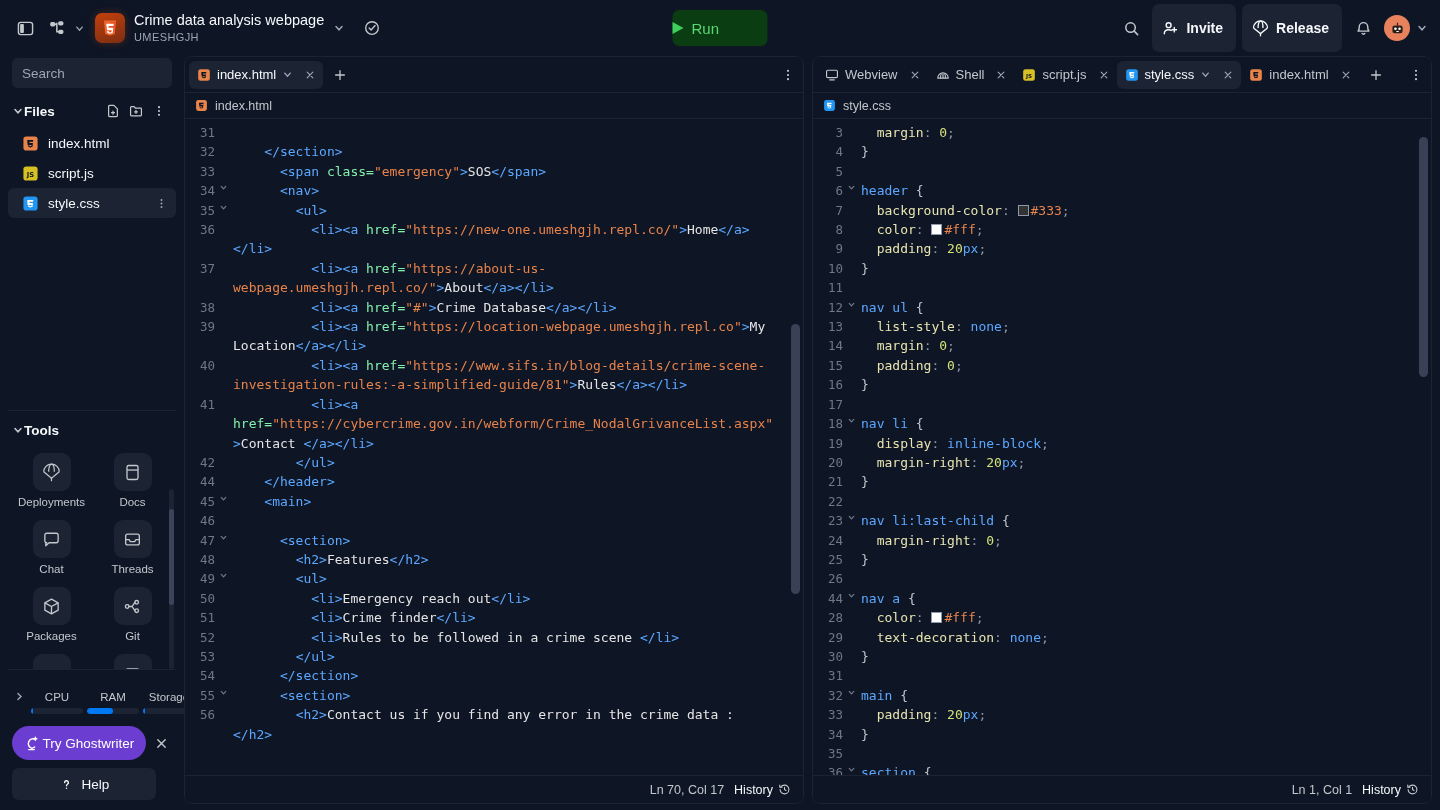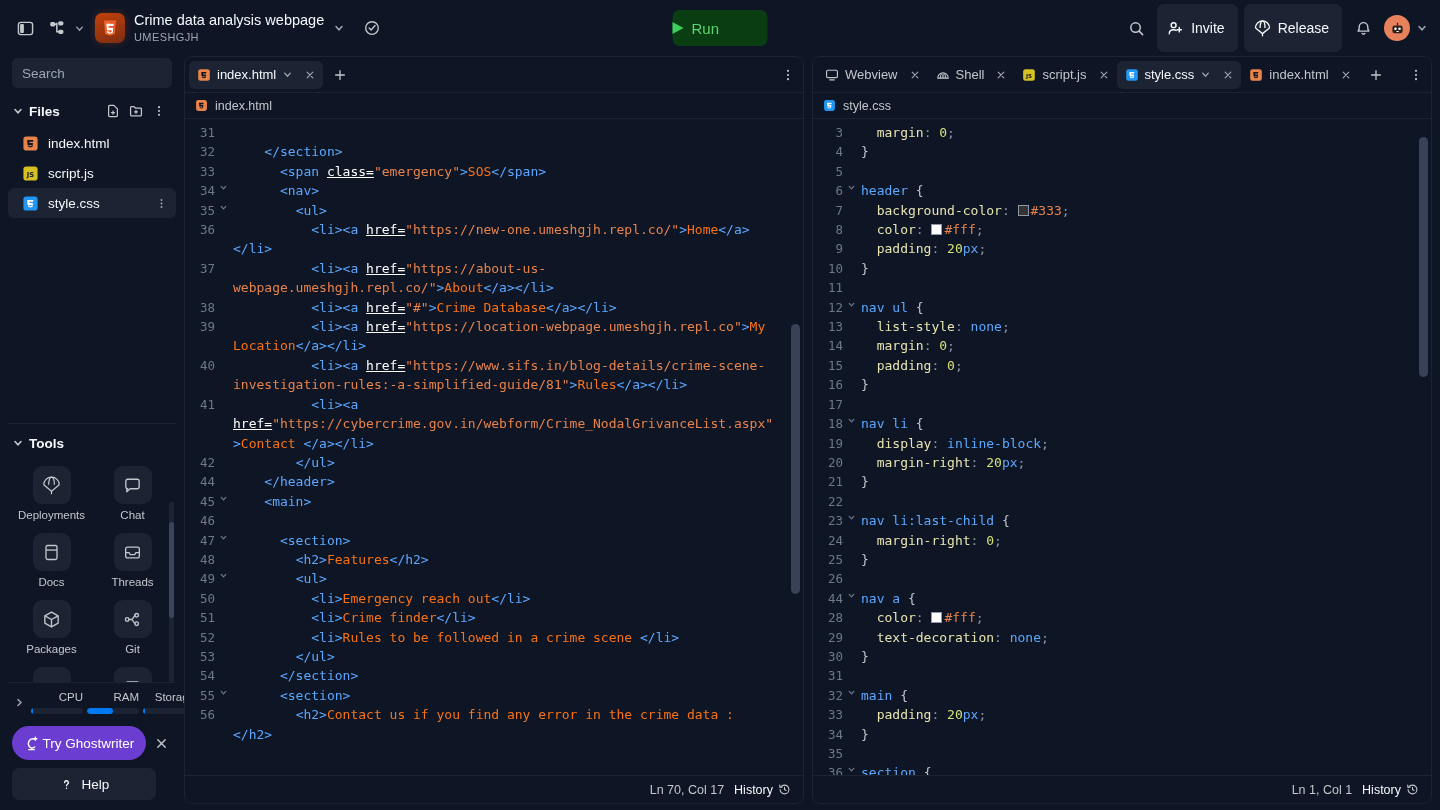--- a/index.html
+++ b/index.html
@@ -56,20 +56,21 @@
     border-bottom: 6.5px solid transparent;
   }
 
   .tb-right { margin-left: auto; display: flex; align-items: center; gap: 6px; }
   .pill-btn {
     height: 48px; padding: 0 13px 0 10px;
     display: flex; align-items: center; gap: 7px;
     background: #1c2333; border-radius: 7px;
     font-size: 14px; color: #f5f9fc; cursor: pointer; border: none;
     font-family: inherit;
+    font-weight: bold;
   }
   .avatar {
     width: 26px; height: 26px; border-radius: 50%;
     background: #e8825c;
     display: flex; align-items: center; justify-content: center;
     font-size: 13px; cursor: pointer;
   }
 
   
   .main-row { flex: 1; display: flex; min-height: 0; padding: 0 8px 6px 8px; gap: 8px; }
@@ -87,21 +88,21 @@
     background: #1c2333;
     display: flex; align-items: center; padding: 0 10px;
   }
   .search-box input {
     background: transparent; border: none; outline: none;
     color: #f5f9fc; font-size: 13.5px; width: 100%;
     font-family: inherit;
   }
   .search-box input::placeholder { color: #9da5b4; }
   .section-head {
-    display: flex; align-items: center; gap: 5px;
+    display: flex; align-items: center; 
     padding: 2px 6px 2px 4px; height: 26px;
     cursor: pointer;
   }
   .section-head .ttl { font-size: 13.5px; font-weight: 700; color: #f5f9fc; }
   .sh-actions { margin-left: auto; display: flex; align-items: center; gap: 1px; }
   .mini-btn {
     width: 22px; height: 22px; border-radius: 4px;
     display: flex; align-items: center; justify-content: center;
     color: #c2c8cc; cursor: pointer;
   }
@@ -144,21 +145,21 @@
     display: block; width: 5px; height: 96px; border-radius: 3px;
     background: #3c445c; margin-top: 20px;
   }
 
   .resources {
     display: flex; align-items: center; gap: 4px;
     border-top: 1px solid #1c2333;
     padding: 8px 6px 6px 4px;
   }
   .res-expand { color: #9da5b4; font-size: 12px; padding: 0 2px; cursor: pointer; }
-  .res-col { flex: 1; display: flex; flex-direction: column; align-items: flex-end; gap: 5px; }
+  .res-col { flex: 1; display: flex; flex-direction: column; align-items: center; gap: 5px; margin-top: 13px; }
   .res-lbl { font-size: 11.5px; color: #c2c8cc; }
   .res-bar { width: 52px; height: 6px; border-radius: 3px; background: #1c2333; overflow: hidden; }
   .res-bar i { display: block; height: 6px; border-radius: 3px; background: #0079f2; }
 
   .ghost-row { display: flex; align-items: center; gap: 4px; padding: 6px 4px 4px 4px; }
   .ghost-btn {
     flex: 1; height: 34px; border-radius: 17px;
     background: #6c3dd1; color: #fff; border: none;
     display: flex; align-items: center; justify-content: center; gap: 4px;
     font-size: 13.5px; font-family: inherit; cursor: pointer;
@@ -232,23 +233,23 @@
     font-size: 12.5px;
   }
   .fold {
     width: 14px; min-width: 14px; color: #6e7887; font-size: 9px;
     text-align: center; user-select: none; padding-top: 2px;
   }
   .ctext { flex: 1; white-space: pre-wrap; word-break: break-word; padding-right: 26px; }
 
   
   .t-tag   { color: #5ca8ff; }
-  .t-attr  { color: #ffffff; text-decoration: underline; }
+  .t-attr  { color: #86efac; }
   .t-str   { color: #e8834a; }
-  .t-txt   { color: #f97316; }
+  .t-txt   { color: #e5e5e5; }
   .t-punc  { color: #8f98a8; }
   .t-sel   { color: #5ca8ff; }
   .t-prop  { color: #e8e4b0; }
   .t-val   { color: #5ca8ff; }
   .t-num   { color: #d6e27a; }
   .t-unit  { color: #5ca8ff; }
   .t-hex   { color: #e8834a; }
   .t-brace { color: #c2c8cc; }
   .swatch {
     display: inline-block; width: 11px; height: 11px;
@@ -477,33 +478,33 @@
                   <path d="M1.8 9.3L10 16 18.2 9.3"></path>
                 <path d="M7 9.3c0-4.4 1.2-8.2 3-8.2s3 3.8 3 8.2"></path>
                   <path d="M10 16v2.6" stroke-linecap="round"></path>
               </svg>
             </span>
             <span class="tool-lbl">Deployments</span>
           </div>
           <div class="tool">
             <span class="tool-ic">
               <svg width="19" height="19" viewBox="0 0 20 20" fill="none" stroke="currentColor" stroke-width="1.4">
-                <path d="M3 5.4a2 2 0 012-2h10a2 2 0 012 2v6a2 2 0 01-2 2H7.4L4 16.6V13.4H5a2 2 0 01-2-2z" stroke-linejoin="round"></path>
+                <rect x="4.2" y="2.6" width="11.6" height="14.8" rx="1.8"></rect>
+                  <path d="M4.2 7.4h11.6"></path>
               </svg>
             </span>
-            <span class="tool-lbl">Chat</span>
+            <span class="tool-lbl">Docs</span>
           </div>
           <div class="tool">
             <span class="tool-ic">
               <svg width="19" height="19" viewBox="0 0 20 20" fill="none" stroke="currentColor" stroke-width="1.4">
-                <rect x="4.2" y="2.6" width="11.6" height="14.8" rx="1.8"></rect>
-                  <path d="M4.2 7.4h11.6"></path>
+                <path d="M3 5.4a2 2 0 012-2h10a2 2 0 012 2v6a2 2 0 01-2 2H7.4L4 16.6V13.4H5a2 2 0 01-2-2z" stroke-linejoin="round"></path>
               </svg>
             </span>
-            <span class="tool-lbl">Docs</span>
+            <span class="tool-lbl">Chat</span>
           </div>
           <div class="tool">
             <span class="tool-ic">
               <svg width="19" height="19" viewBox="0 0 20 20" fill="none" stroke="currentColor" stroke-width="1.4">
                 <rect x="2.8" y="4.4" width="14.4" height="11.2" rx="2"></rect>
                 <path d="M2.8 10.2h3.6l1.3 2h4.6l1.3-2h3.6" stroke-linejoin="round"></path>
               </svg>
             </span>
             <span class="tool-lbl">Threads</span>
           </div>

